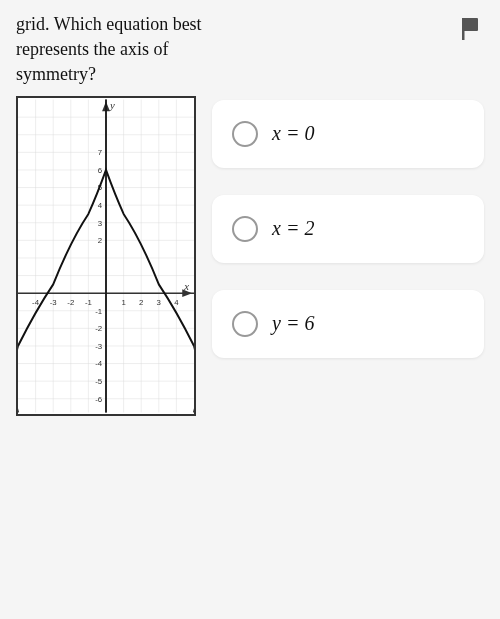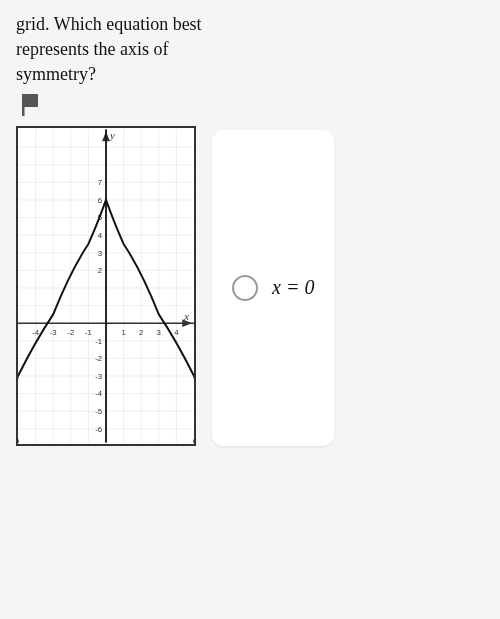--- a/index.html
+++ b/index.html
@@ -10,21 +10,20 @@
       min-height: 619px;
       overflow-x: hidden;
     }
 
     .top-bar {
       background: #f5f5f5;
       padding: 12px 16px 8px 16px;
       display: flex;
       justify-content: space-between;
       align-items: flex-start;
-      flex-direction: column;
     }
 
     .question-text {
       font-size: 18px;
       line-height: 1.4;
       color: #111;
       max-width: 200px;
     }
 
     .flag-icon {
@@ -50,21 +49,21 @@
     }
 
     .graph-canvas {
       width: 100%;
       height: 100%;
     }
 
     .options-container {
       flex: 1;
       display: flex;
-      flex-direction: row;
+      flex-direction: column;
       gap: 27px;
       padding-top: 4px;
     }
 
     .option-card {
       background: #fff;
       border-radius: 12px;
       padding: 18px 20px;
       display: flex;
       align-items: center;
@@ -204,16 +203,28 @@
   <div class="options-container">
 
     <div class="option-card">
       <div class="option-radio"></div>
       <span class="option-label">
         <i>x</i> = 0
       </span>
     </div>
 
 
-
+    <div class="option-card">
+      <div class="option-radio"></div>
+      <span class="option-label">
+        <i>x</i> = 2
+      </span>
+    </div>
+
+    <div class="option-card">
+      <div class="option-radio"></div>
+      <span class="option-label">
+        <i>y</i> = 6
+      </span>
+    </div>
 
   </div>
 </div>
 
 </body></html>

